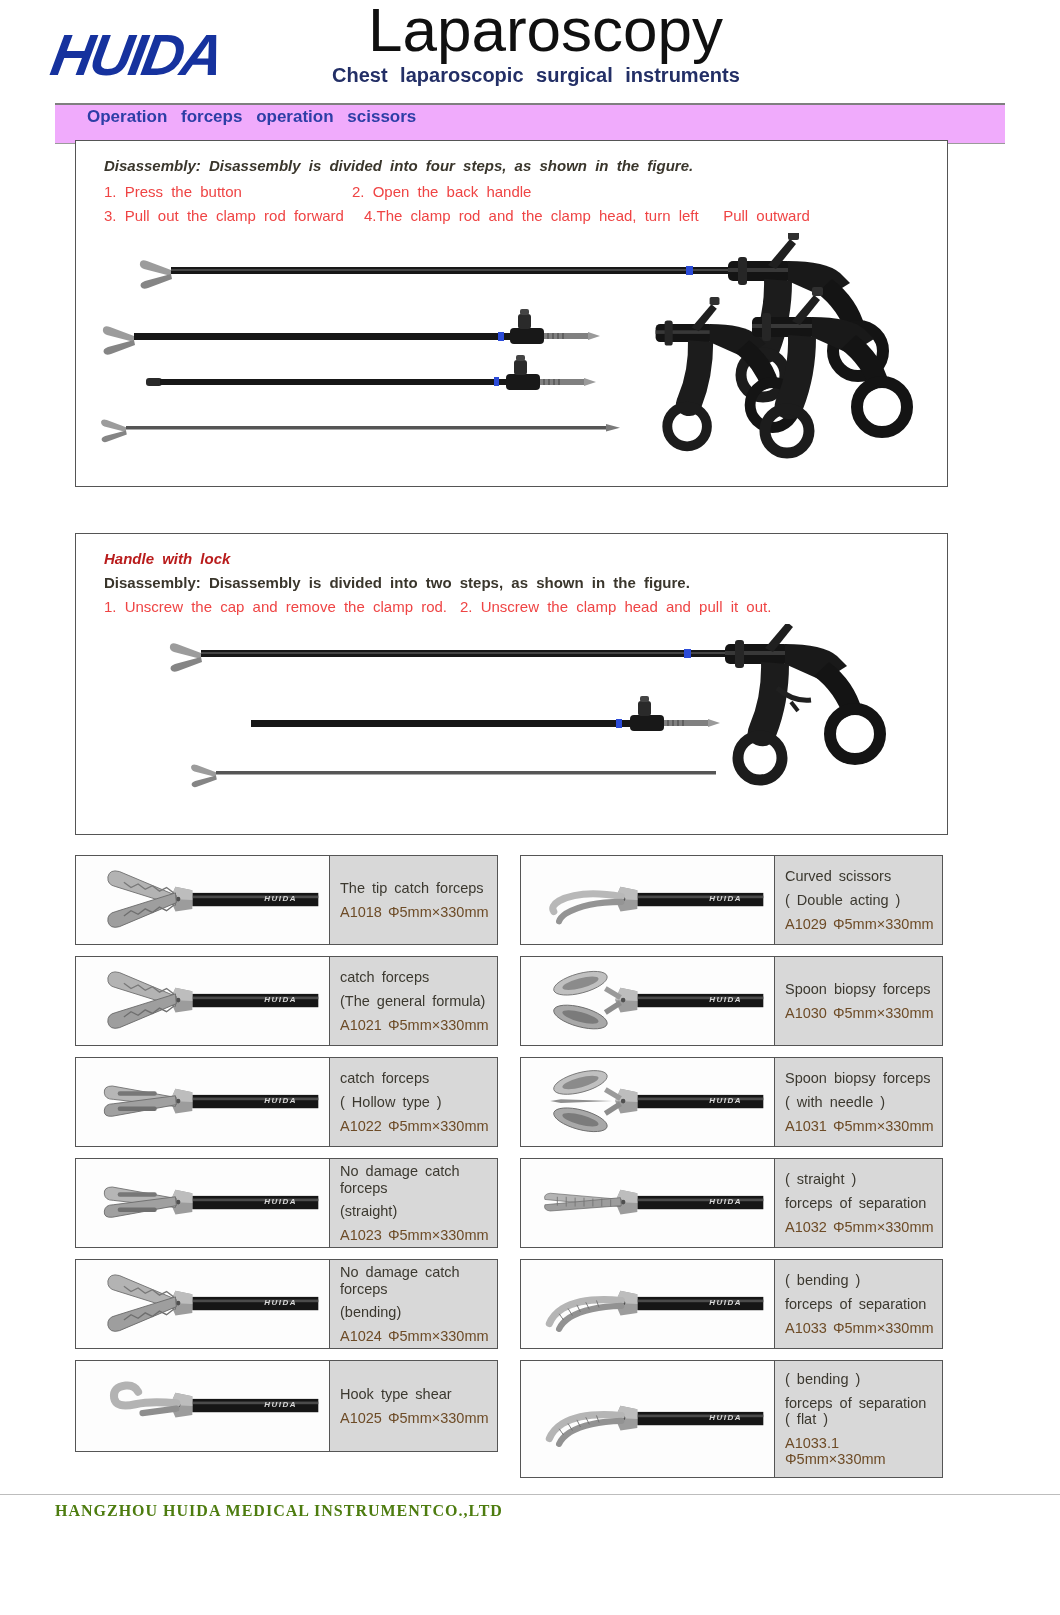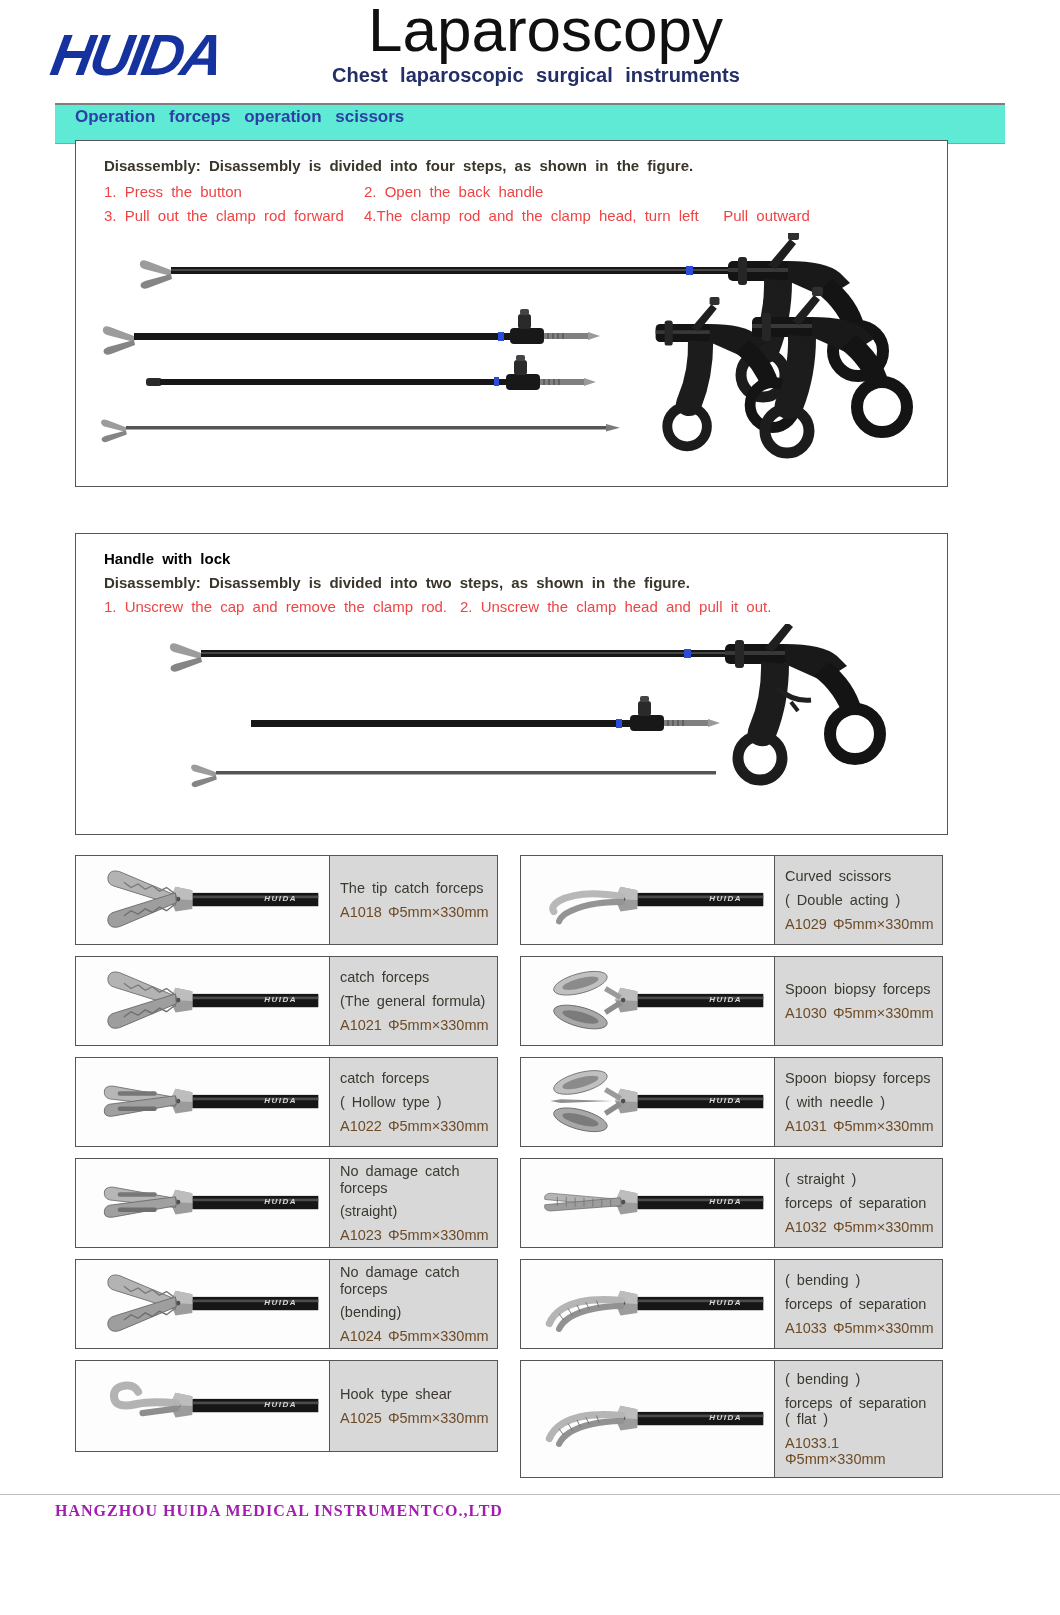--- a/index.html
+++ b/index.html
@@ -7,32 +7,32 @@
         font-family:"Liberation Sans",sans-serif;color:#222;}
 
   
   .logo{position:absolute;left:52px;top:26px;font-size:58px;font-weight:bold;font-style:italic;
         color:#16329e;letter-spacing:-3px;transform:skewX(-10deg);line-height:1;}
   .title{position:absolute;left:368px;top:-4px;font-size:62px;color:#101010;line-height:1.1;}
   .subtitle{position:absolute;left:332px;top:64px;font-size:20px;font-weight:bold;color:#232f66;
         word-spacing:7px;}
 
   
-  .secbar{position:absolute;left:55px;top:103px;width:950px;height:41px;background:#5eead4;
+  .secbar{position:absolute;left:55px;top:103px;width:950px;height:41px;background:#f0abfc;
         border-top:2px solid #7f7f7f;border-bottom:1px solid #9b9b9b;
-        line-height:23px;padding-left:20px;box-sizing:border-box;
+        line-height:23px;padding-left:32px;box-sizing:border-box;
         color:#2d3ea6;font-weight:bold;font-size:17px;word-spacing:9px;}
 
   
   .ibox{position:absolute;border:1px solid #555;background:#fff;box-sizing:border-box;}
   .box1{left:75px;top:140px;width:873px;height:347px;}
   .box2{left:75px;top:533px;width:873px;height:302px;}
   .ibox .txt{position:absolute;font-size:15px;white-space:pre-wrap;}
   .intro{font-weight:bold;color:#3a362c;word-spacing:4px;}
-  .btitle{font-weight:bold;color:#000000;word-spacing:4px;}
+  .btitle{font-weight:bold;color:#b91c1c;word-spacing:4px;font-style:italic;}
   .step{color:#ef4444;word-spacing:4px;}
   .fig{position:absolute;left:10px;}
 
   
   .pcol{position:absolute;top:855px;width:424px;}
   .col-left{left:75px;}
   .col-right{left:520px;}
   .prow{display:flex;height:90px;margin-bottom:11px;}
   .pcol .prow:nth-child(6){height:92px;margin-bottom:0;}
   .col-right .prow:nth-child(6){height:118px;}
@@ -44,21 +44,21 @@
   .label-cell{flex:0 0 169px;margin-left:-1px;border:1px solid #555;background:#d8d8d8;
         box-sizing:border-box;display:flex;flex-direction:column;justify-content:center;
         gap:7px;padding:6px 8px 6px 10px;}
   .pname{font-size:14.5px;color:#3b382f;word-spacing:3px;line-height:1.15;}
   .pname:empty{display:none;}
   .pcode{font-size:14.5px;color:#6d4b26;word-spacing:2px;}
 
   
   .fdivider{position:absolute;left:0;top:1494px;width:1060px;height:1px;background:#bdbdbd;}
   .footer{position:absolute;left:55px;top:1502px;font-family:"Liberation Serif",serif;
-        font-size:16px;color:#a21caf;letter-spacing:1px;font-weight:bold;}
+        font-size:16px;color:#4d7c0f;letter-spacing:1px;font-weight:bold;}
 </style>
 </head>
 <body>
 
 <svg width="0" height="0" style="position:absolute" aria-hidden="true">
   <defs>
 
     <g id="g-handle">
       <rect x="-6" y="-10" width="64" height="20" rx="5" fill="#141414"></rect>
       <rect x="-6" y="-3" width="64" height="4" fill="#383838"></rect>
@@ -158,23 +158,23 @@
 
 <div class="page">
 
   <div class="logo">HUIDA</div>
   <div class="title">Laparoscopy</div>
   <div class="subtitle">Chest laparoscopic surgical instruments</div>
 
   <div class="secbar">Operation forceps operation scissors</div>
 
   <div class="ibox box1">
-    <div class="txt intro" style="left:28px;top:16px;">Disassembly: Disassembly is divided into four steps, as shown in the figure.</div>
+    <div class="txt intro" style="left:28px;top:16px;font-style:italic;">Disassembly: Disassembly is divided into four steps, as shown in the figure.</div>
     <div class="txt step" style="left:28px;top:42px;">1. Press the button</div>
-    <div class="txt step" style="left:288px;top:42px;">2. Open the back handle</div>
+    <div class="txt step" style="left:276px;top:42px;">2. Open the back handle</div>
     <div class="txt step" style="left:28px;top:66px;">3. Pull out the clamp rod forward</div>
     <div class="txt step" style="left:288px;top:66px;">4.The clamp rod and the clamp head, turn left   Pull outward</div>
     <svg class="fig" style="top:92px;" width="850" height="248" viewBox="0 0 850 248">
 
       <use href="#g-tip" transform="translate(85,38)"></use>
       <rect x="85" y="34" width="560" height="7" fill="#171717"></rect>
       <rect x="85" y="36" width="560" height="2" fill="#454545"></rect>
       <rect x="600" y="33" width="7" height="9" fill="#2b4bd8"></rect>
       <use href="#g-handle" transform="translate(648,38)"></use>
 

